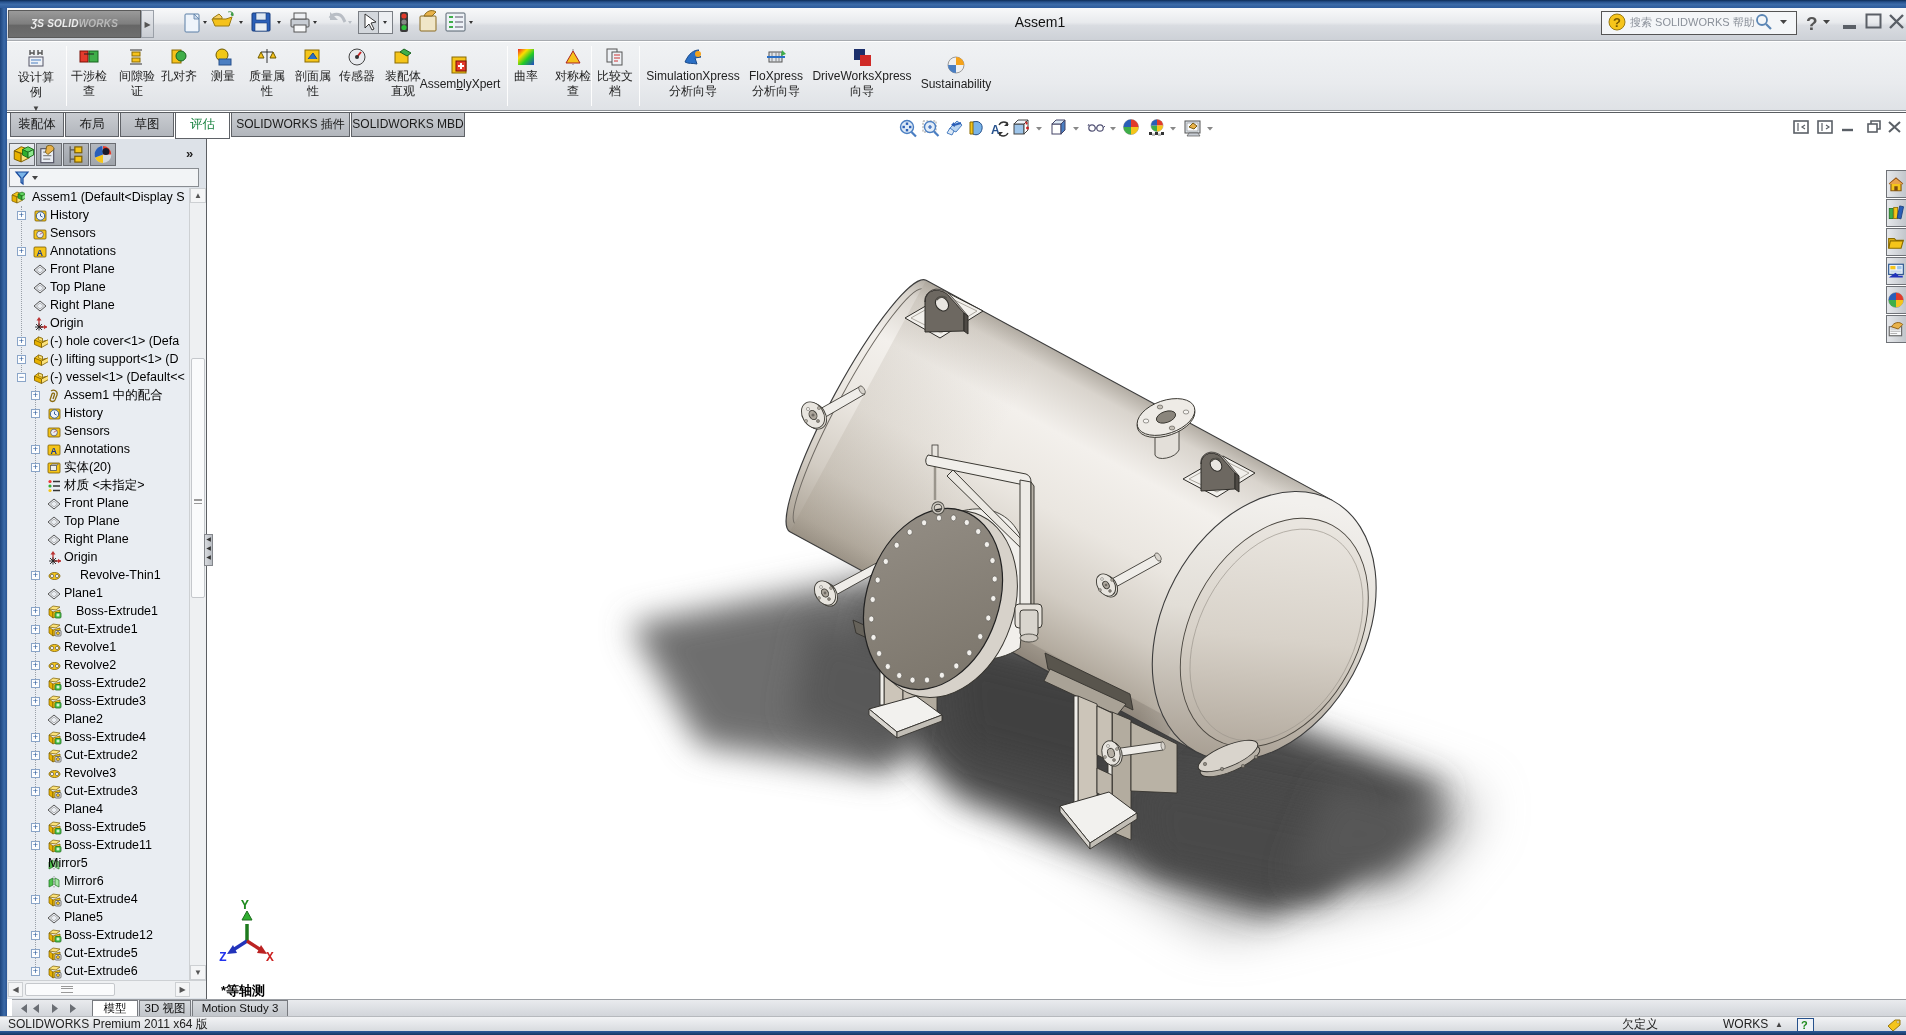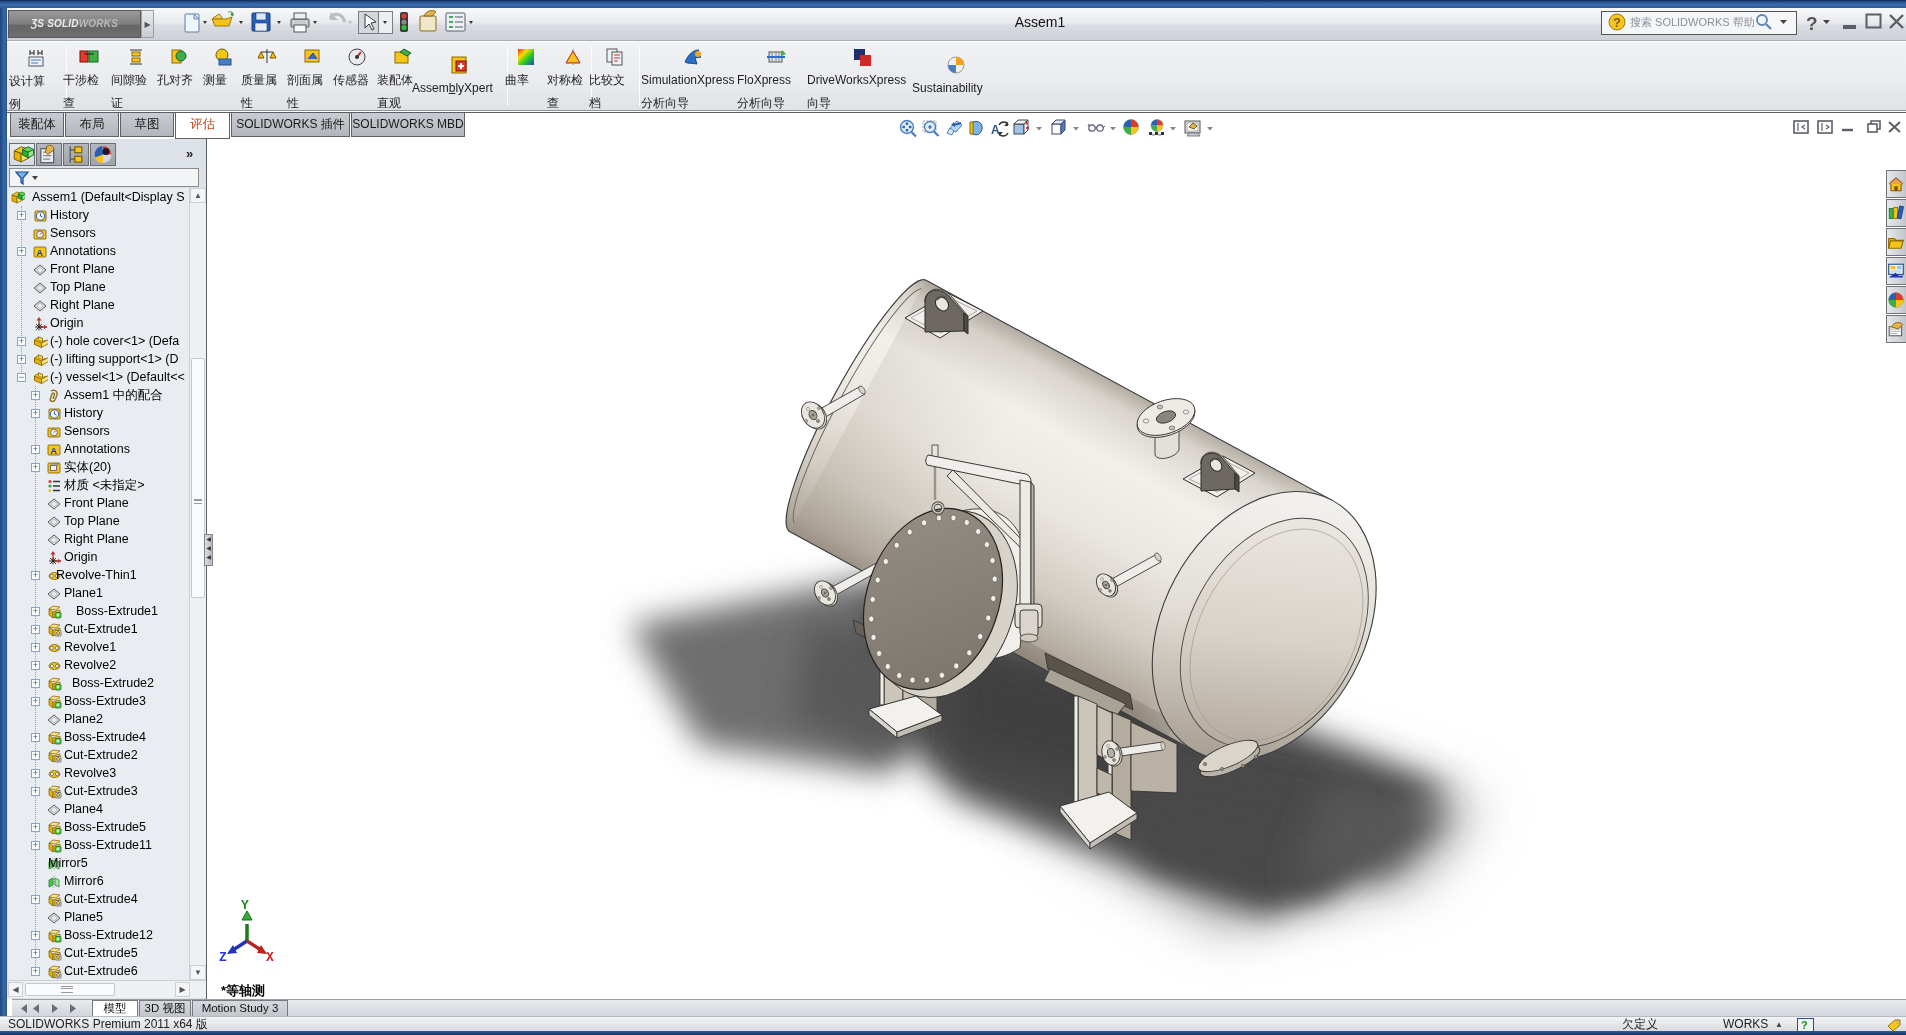--- a/index.html
+++ b/index.html
@@ -22,26 +22,26 @@
 #swlogo span{color:#b9b9b9;}
 #logoarr{left:141px;top:10px;width:13px;height:28px;background:linear-gradient(#e8eaee,#c9cdd3);
  border:1px solid #9aa0a8;color:#555;font-size:8px;line-height:27px;text-align:center;}
 #title{left:700px;top:14px;width:680px;text-align:center;font-size:14px;color:#111;}
 #searchbox{left:1601px;top:11px;width:196px;height:24px;background:#f4f6f8;border:1px solid #555;
  font-size:13px;color:#777;line-height:22px;}
 #ribbon{left:7px;top:42px;width:1899px;height:69px;
  background:linear-gradient(#f0f2f4 0%,#e9ebee 60%,#dfe2e6 100%);
  border-bottom:1px solid #8f9398;}
 .rsep{position:absolute;top:4px;width:1px;height:60px;background:#b7bbc0;border-right:1px solid #fdfdfd;}
-.ritem{position:absolute;top:4px;text-align:left;font-size:12px;color:#222;line-height:23px;}
+.ritem{position:absolute;top:4px;text-align:center;font-size:12px;color:#222;line-height:15px;}
 .ricon{display:block;margin:0 auto 1px auto;width:22px;height:22px;}
 #tabrow{left:7px;top:112px;width:1899px;height:27px;background:#fff;border-top:1px solid #5a5d61;}
 .ctab{position:absolute;top:0px;height:24px;white-space:nowrap;overflow:hidden;background:linear-gradient(#c9ccd1,#b2b6bc);
  border:1px solid #5f6267;border-top:none;color:#1a1a1a;font-size:12.5px;text-align:center;line-height:23px;}
-.ctab.active{background:#fff;height:26px;color:#c2410c;border-top:none;}
+.ctab.active{background:#fff;height:26px;color:#15803d;border-top:none;}
 #lpanel{left:7px;top:139px;width:200px;height:860px;background:#dde2e8;border-right:1px solid #5c5f63;}
 #ptabs{left:9px;top:143px;width:190px;height:24px;}
 .ptab{position:absolute;top:0;width:26px;height:23px;background:linear-gradient(#b4b8be,#9fa4ab);
  border:1px solid #6a6d72;}
 .ptab.active{background:linear-gradient(#e8ebef,#d5d9df);}
 #pmore{left:186px;top:146px;width:16px;height:16px;font-size:13px;color:#222;font-weight:bold;}
 #filterrow{left:9px;top:168px;width:190px;height:19px;background:#f2f4f6;border:1px solid #888c91;}
 .pm{position:absolute;top:4.5px;width:9px;height:9px;border:1px solid #8aa5c8;background:#fcfdfe;
  font-size:9px;line-height:7px;text-align:center;color:#2a5a9c;}
 .ticon{position:absolute;top:2px;width:15px;height:15px;}
@@ -504,21 +504,21 @@
       <svg class="ticon" style="left:39px">
         <use href="#i-orig"></use>
       </svg>
       <span class="ttxt" style="left:56px">Origin</span>
     </div>
 <div class="trow">
       <span class="pm" style="left:23px">+</span>
       <svg class="ticon" style="left:39px">
         <use href="#i-rev"></use>
       </svg>
-      <span class="ttxt" style="left:48px">Revolve-Thin1</span>
+      <span class="ttxt" style="left:72px">Revolve-Thin1</span>
     </div>
 <div class="trow">
       <svg class="ticon" style="left:39px">
         <use href="#i-plane"></use>
       </svg>
       <span class="ttxt" style="left:56px">Plane1</span>
     </div>
 <div class="trow">
       <span class="pm" style="left:23px">+</span>
       <svg class="ticon" style="left:39px">
@@ -545,21 +545,21 @@
       <svg class="ticon" style="left:39px">
         <use href="#i-rev"></use>
       </svg>
       <span class="ttxt" style="left:56px">Revolve2</span>
     </div>
 <div class="trow">
       <span class="pm" style="left:23px">+</span>
       <svg class="ticon" style="left:39px">
         <use href="#i-boss"></use>
       </svg>
-      <span class="ttxt" style="left:64px">Boss-Extrude2</span>
+      <span class="ttxt" style="left:56px">Boss-Extrude2</span>
     </div>
 <div class="trow">
       <span class="pm" style="left:23px">+</span>
       <svg class="ticon" style="left:39px">
         <use href="#i-boss"></use>
       </svg>
       <span class="ttxt" style="left:56px">Boss-Extrude3</span>
     </div>
 <div class="trow">
       <svg class="ticon" style="left:39px">

